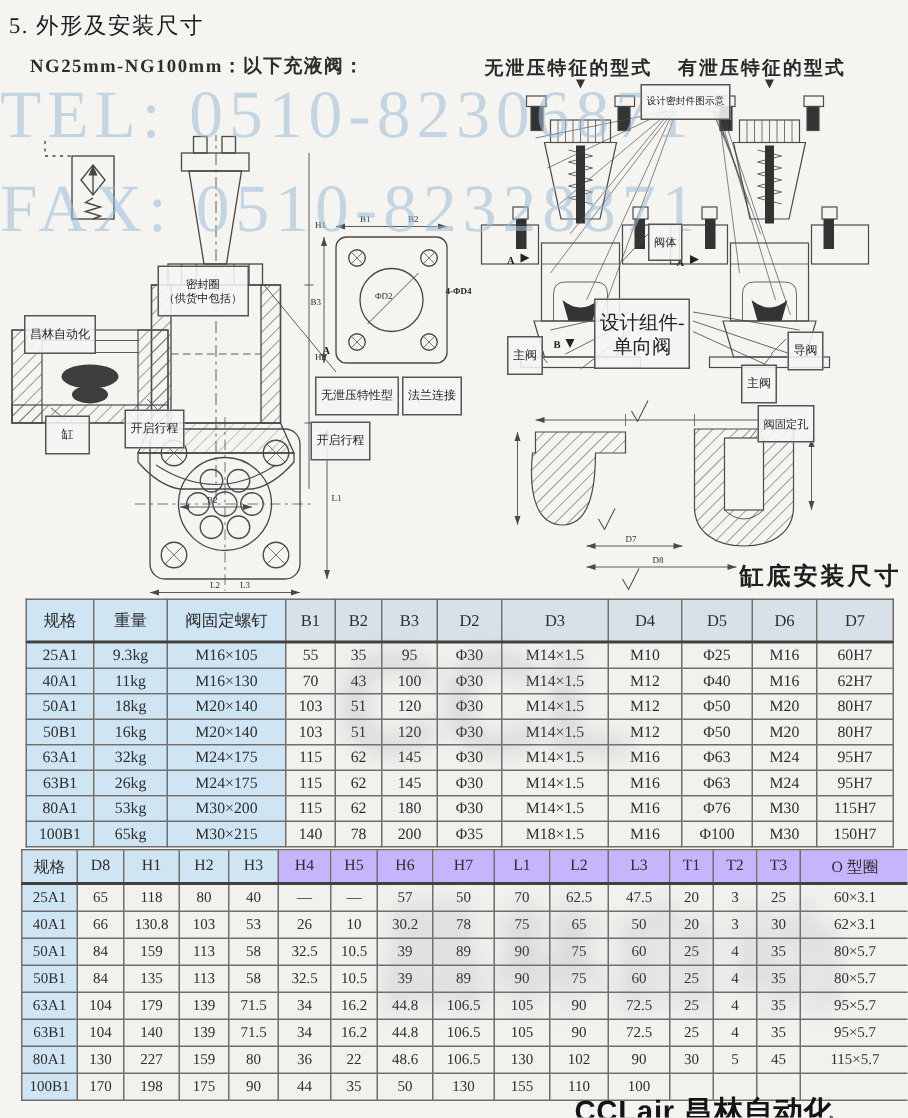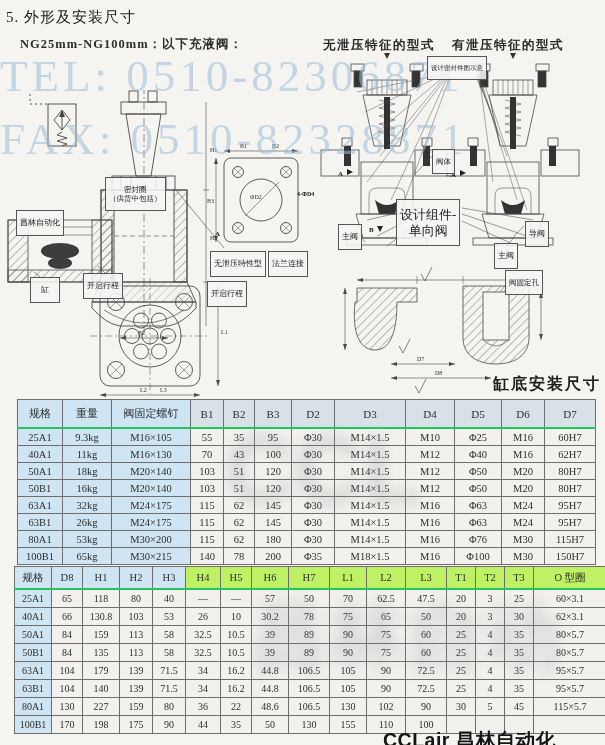--- a/index.html
+++ b/index.html
@@ -40,33 +40,33 @@
   #table1 th{height:27px;font-size:11px;font-weight:normal;background:#d8e1e8;}
   #table1 td{height:16px;font-size:10.5px;}
   #table1 th:nth-child(-n+3),#table1 td:nth-child(-n+3){background:#cfe5f4;}
   #table1 th:nth-child(1){width:44px}#table1 th:nth-child(2){width:48px}
   #table1 th:nth-child(3){width:78px}#table1 th:nth-child(4){width:32px}
   #table1 th:nth-child(5){width:30px}#table1 th:nth-child(6){width:36px}
   #table1 th:nth-child(7){width:42px}#table1 th:nth-child(8){width:70px}
   #table1 th:nth-child(9){width:48px}#table1 th:nth-child(10){width:46px}
   #table1 th:nth-child(11){width:42px}#table1 th:nth-child(12){width:50px}
   #table2{left:14px;top:566px;width:578px;}
-  #table2 th{height:21px;font-size:10.5px;font-weight:normal;background:#bef264;}
+  #table2 th{height:21px;font-size:10.5px;font-weight:normal;background:#c4b5fd;}
   #table2 td{height:17px;font-size:10px;}
   #table2 th:nth-child(-n+5){background:#cfe5f4;}
   #table2 td:nth-child(1){background:#cfe5f4;}
   #table2 th:nth-child(1){width:36px}#table2 th:nth-child(2){width:30px}
   #table2 th:nth-child(3){width:36px}#table2 th:nth-child(4){width:32px}
   #table2 th:nth-child(5){width:32px}#table2 th:nth-child(6){width:34px}
   #table2 th:nth-child(7){width:30px}#table2 th:nth-child(8){width:36px}
   #table2 th:nth-child(9){width:40px}#table2 th:nth-child(10){width:36px}
   #table2 th:nth-child(11){width:38px}#table2 th:nth-child(12){width:40px}
   #table2 th:nth-child(13){width:28px}#table2 th:nth-child(14){width:28px}
   #table2 th:nth-child(15){width:28px}#table2 th:nth-child(16){width:72px}
-  thead tr{border-bottom:2px solid #22c55e;}
+  thead tr{border-bottom:2px solid #404040;}
   
   #brand{left:383px;top:699px;font-size:19.5px;font-weight:bold;color:#141414;
          font-family:"Liberation Sans","DejaVu Sans",sans-serif;z-index:40;letter-spacing:.5px;margin-top:28px;}
 </style>
 </head>
 <body>
 
 <div class="abs" id="doc-title">5. 外形及安装尺寸</div>
 <div class="abs" id="subtitle-left">NG25mm-NG100mm：以下充液阀：</div>
 <div class="abs type-label" id="type-label-1">无泄压特征的型式</div>

